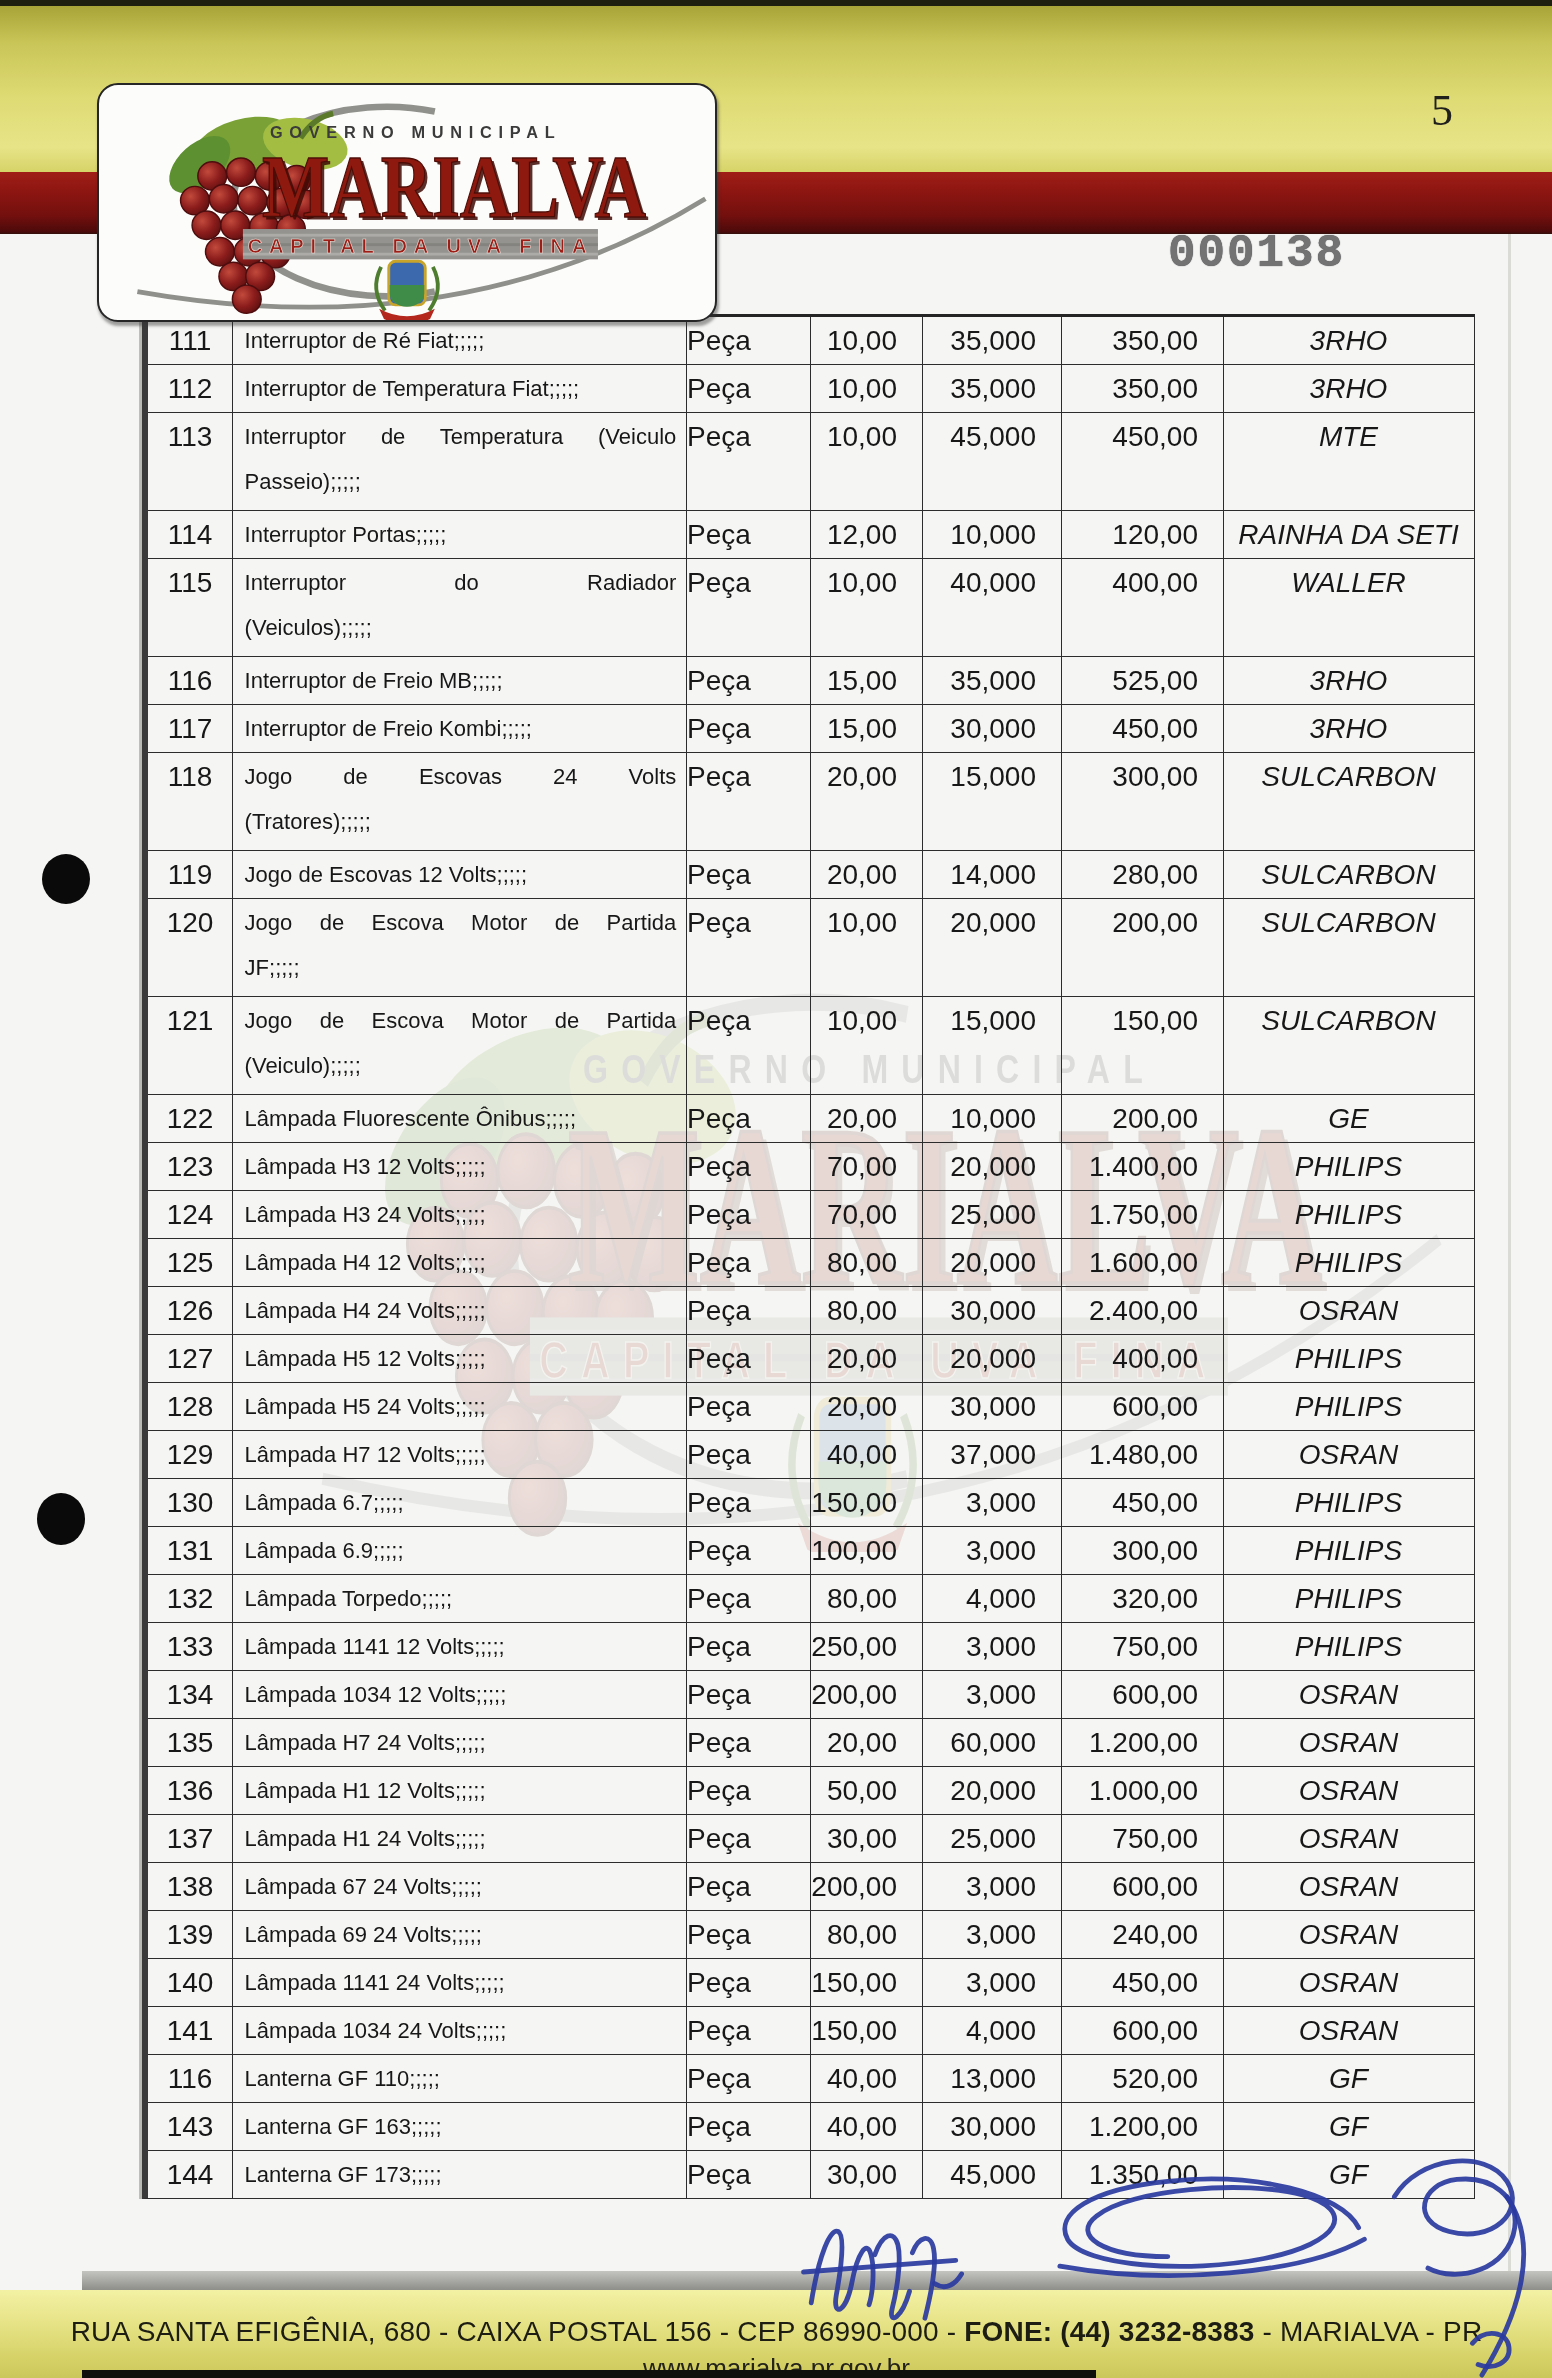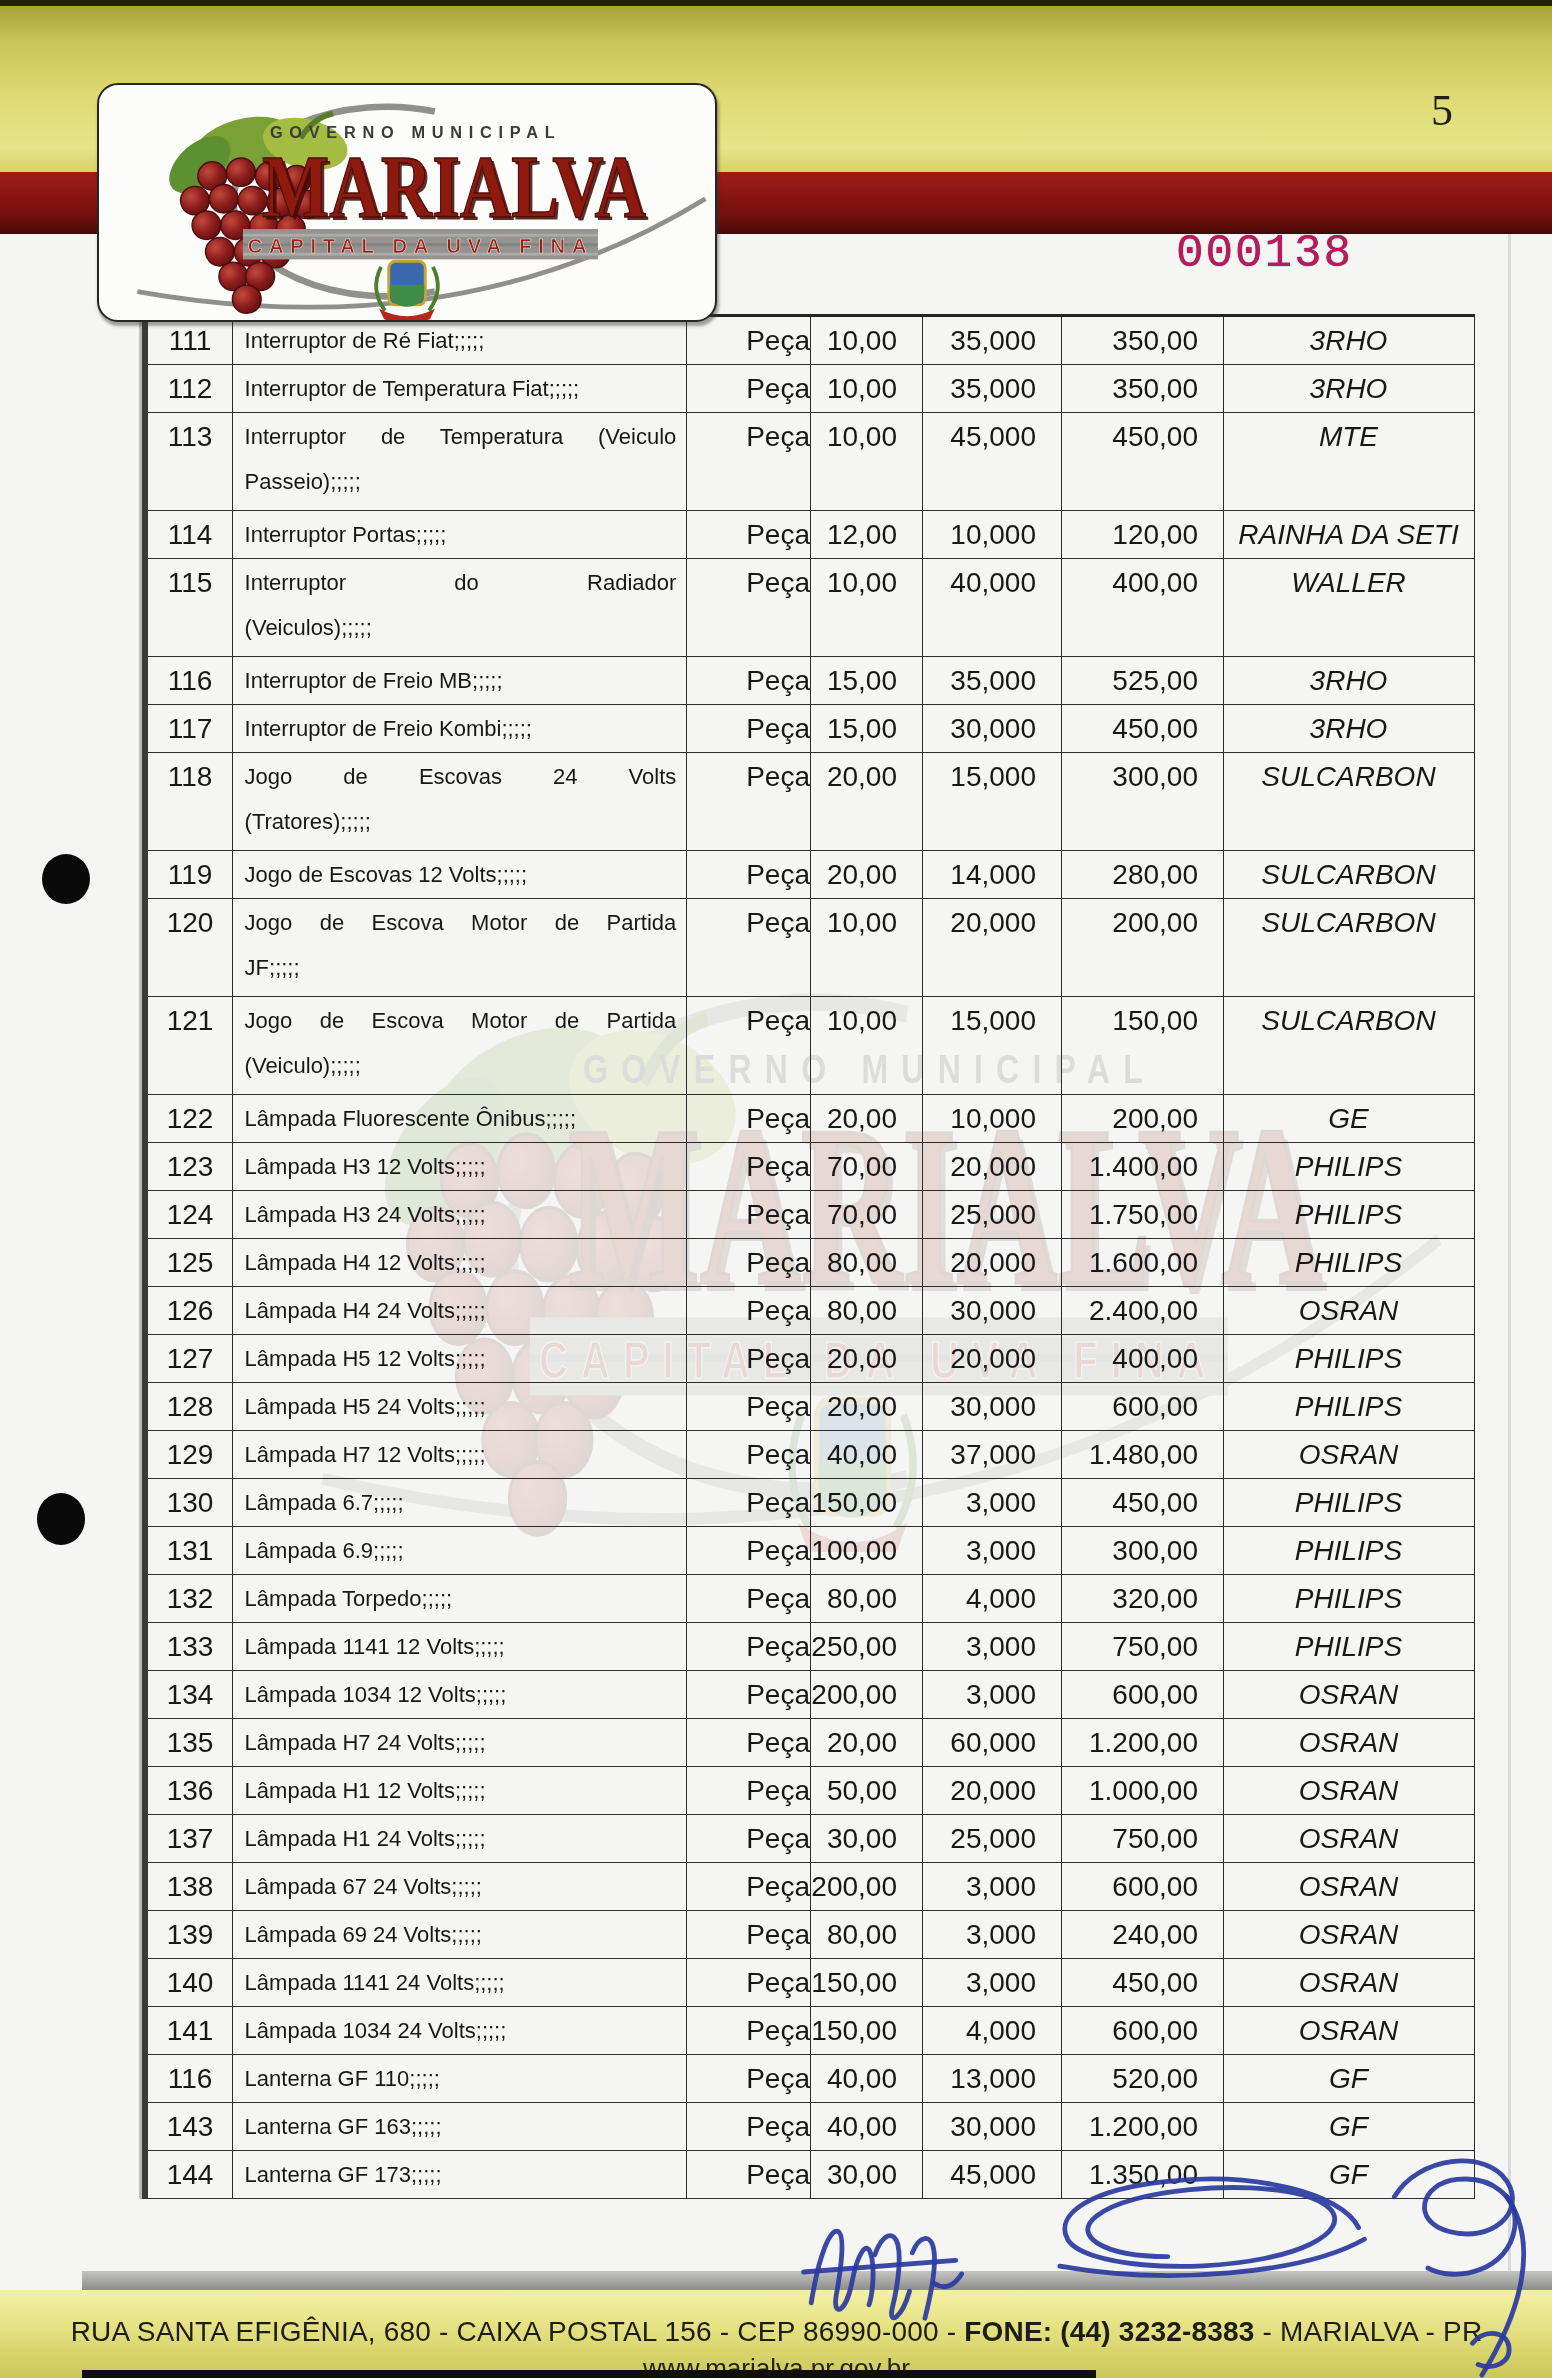--- a/index.html
+++ b/index.html
@@ -23,22 +23,22 @@
     background: linear-gradient(180deg,#a01d17 0%, #8b1511 35%, #73100e 70%, #4d0a0a 96%, #33100a 100%);
   }
   .page-number {
     position:absolute; left:1431px; top:79px;
     font-family:"Liberation Serif", serif;
     font-size:44px; color:#20201c;
   }
   .stamp {
     position:absolute; left:1168px; top:228px;
     font-family:"Liberation Mono", monospace;
-    font-weight:normal; font-size:46px; letter-spacing:1.9px;
-    color:#be185d; text-shadow:0 0 1px #2b2b33;margin-left:8px;
+    font-weight:bold; font-size:46px; letter-spacing:1.9px;
+    color:#737373; text-shadow:0 0 1px #2b2b33;
   }
   
   .hole { position:absolute; background:#0a0a0a; border-radius:50%; z-index:6; }
   .hole1 { left:42px; top:854px; width:48px; height:50px; }
   .hole2 { left:37px; top:1493px; width:48px; height:52px; }
   
   .watermark {
     position:absolute; left:247px; top:946px; width:1211px; height:606px;
     opacity:0.13; z-index:1; pointer-events:none;
   }
@@ -72,21 +72,21 @@
     height:47px; overflow:hidden;
     border-right:1.9px solid #2c2c2c;
     font:400 28px/45px "Liberation Sans", sans-serif;
     color:#171717; padding-top:1px;
   }
   .trow.dbl .c { height:97px; }
   .c:last-child { border-right:none;font-style:italic; }
   .num  { text-align:center; }
   .desc { font-size:22px; padding-left:11.6px; padding-right:9.7px; white-space:pre-line; text-align:left; }
   .trow.dbl .desc { text-align:justify; text-align-last:justify; }
-  .unit { text-align:right; }
+  .unit { text-align:left; }
   .qty, .price, .total { text-align:right; padding-right:25px; }
   .brand { text-align:center; }
   .right-edge { position:absolute; left:1508px; top:234px; width:2.9px; height:2039px; background:#dadbd5; }
   
   .bottom-gray {
     position:absolute; left:82px; top:2271px; width:1470px; height:19.3px;
     background:linear-gradient(180deg,#c4c4c1,#8d8d8a);
     z-index:8;
   }
   .footer {

